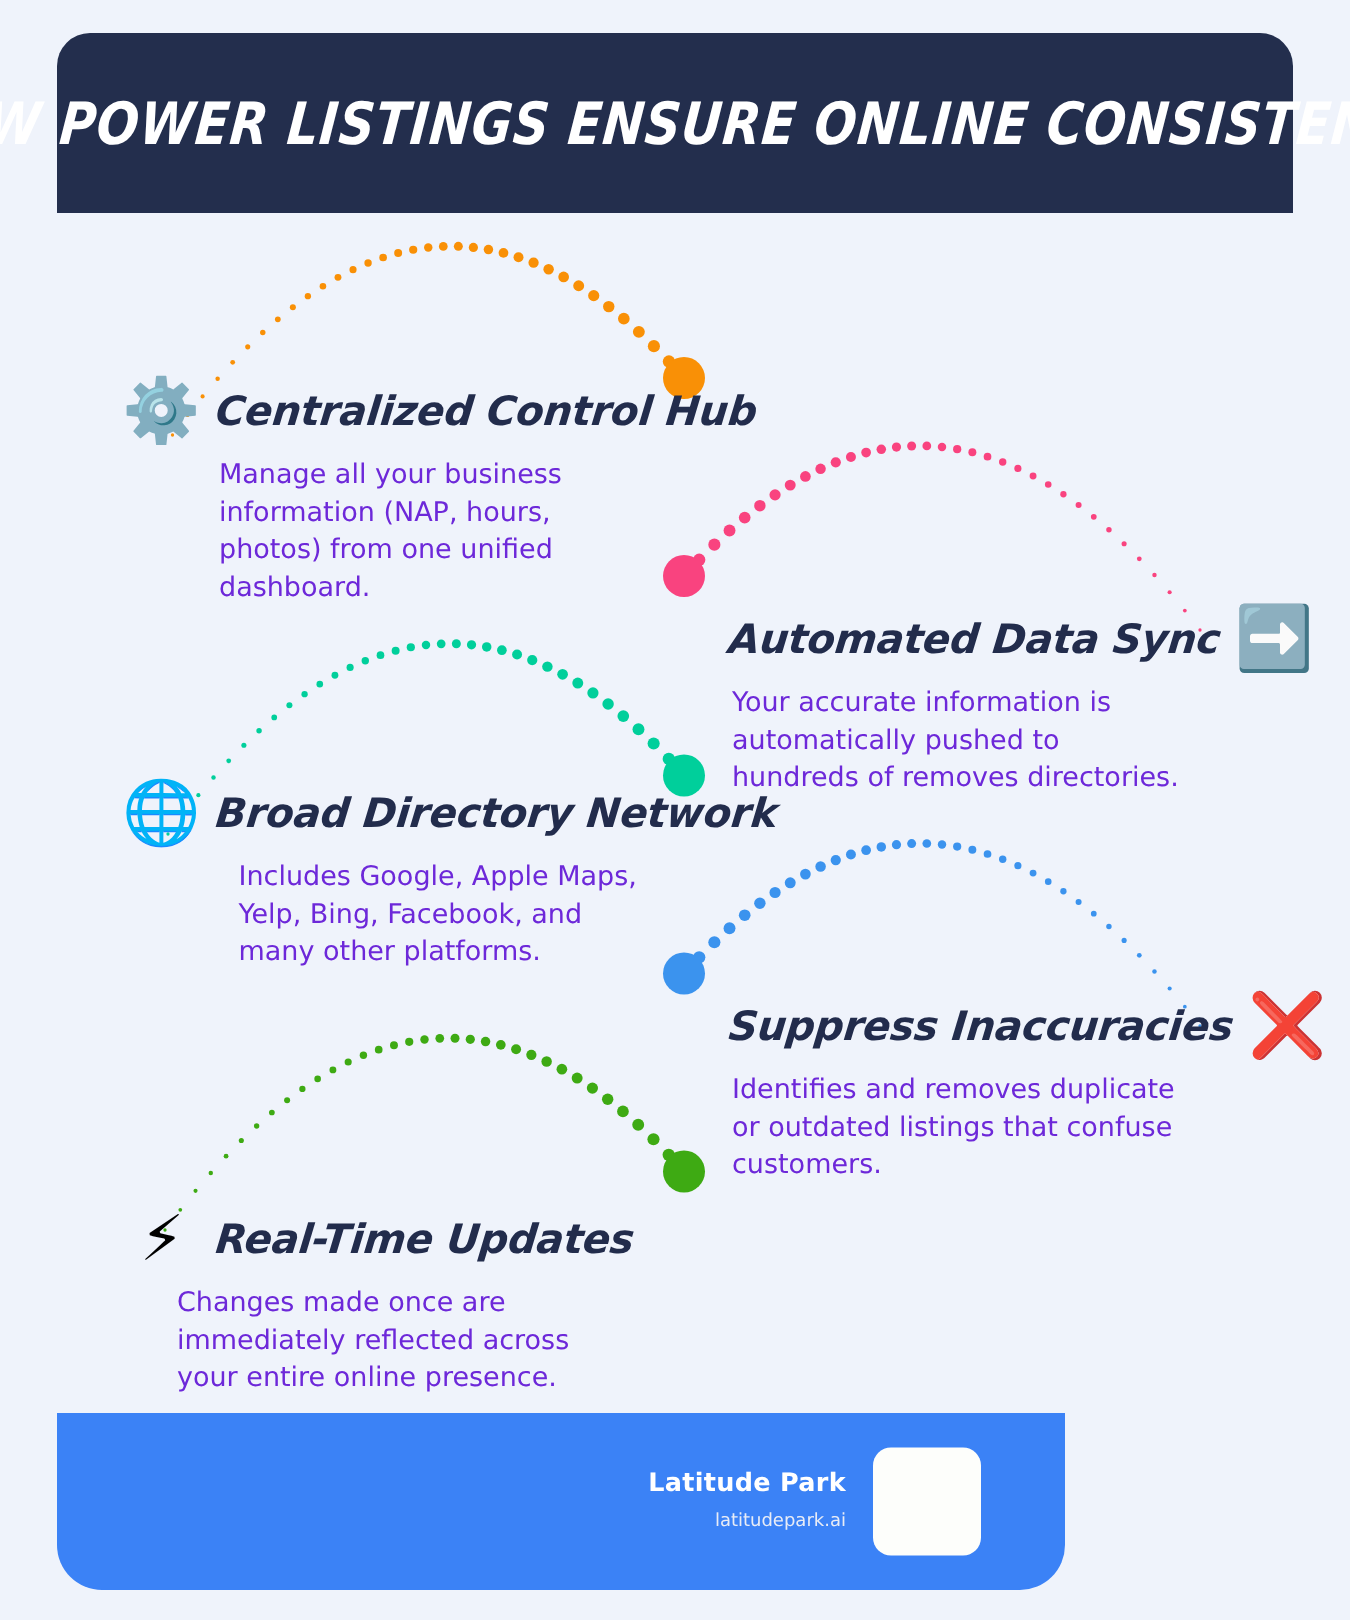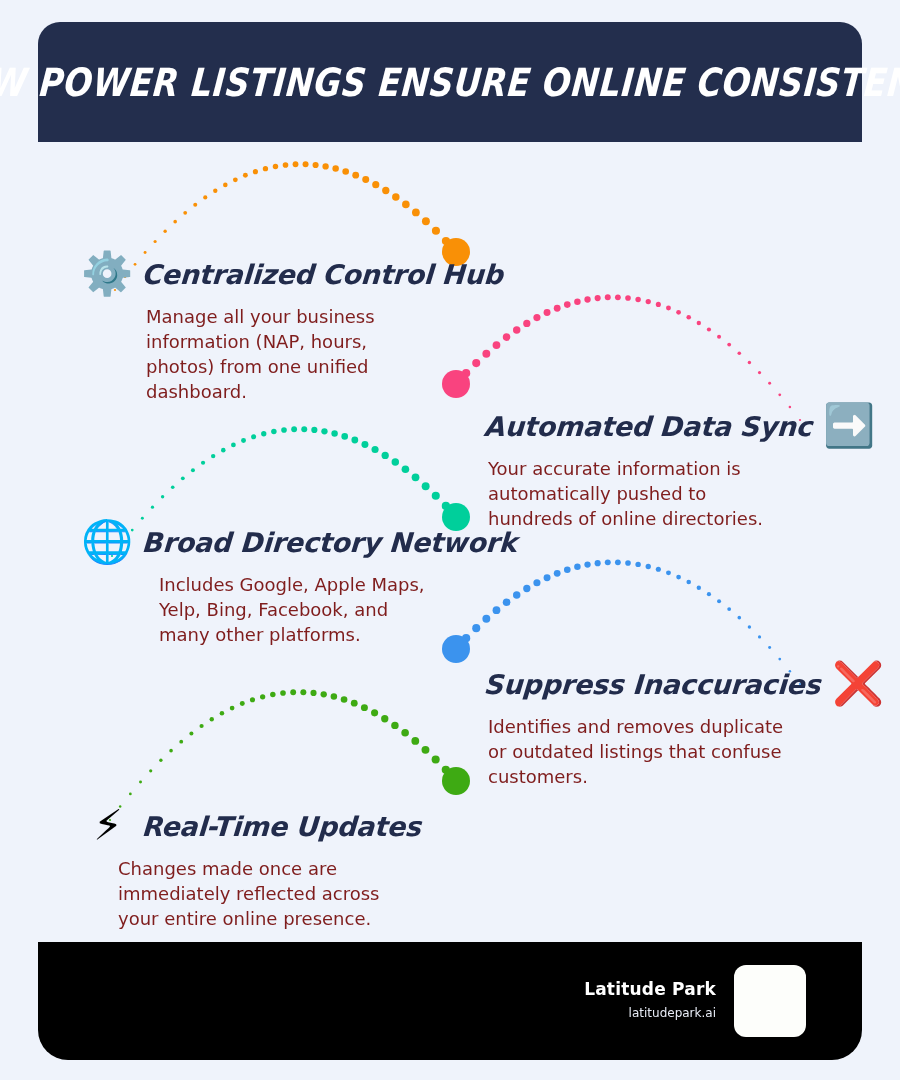--- a/index.html
+++ b/index.html
@@ -93,21 +93,21 @@
     color: #222c4c;
     white-space: nowrap;
     transform: skewX(-6deg);
     letter-spacing: -0.2px;
   }
 
   .step-body {
     font-family: "DejaVu Sans", "Liberation Sans", sans-serif;
     font-size: 18px;
     line-height: 25px;
-    color: #7f1d1d;
+    color: #6d28d9;
     margin-top: 4px;
   }
 
   
   #step-1 { left: 82px;  top: 248px; }
   #step-1 .step-body { margin-left: 64px; width: 290px; }
 
   #step-2 { left: 486px; top: 400px; }
   #step-2 .step-body { margin-left: 2px; width: 300px; }
 
@@ -118,23 +118,23 @@
   #step-4 .step-body { margin-left: 2px; width: 300px; }
 
   #step-5 { left: 82px;  top: 800px; }
   #step-5 .step-body { margin-left: 36px; width: 300px; }
 
   
   .footer-panel {
     position: absolute;
     left: 38px;
     top: 942px;
-    width: 824px;
+    width: 672px;
     height: 118px;
-    background: #000000;
+    background: #3b82f6;
     border-radius: 0 0 30px 30px;
     display: flex;
     align-items: center;
     justify-content: flex-end;
     padding-right: 56px;
     gap: 18px;
   }
 
   .footer-text {
     text-align: right;
@@ -361,21 +361,21 @@
       <span class="step-title">Centralized Control Hub</span>
     </div>
     <div class="step-body">Manage all your business information (NAP, hours, photos) from one unified dashboard.</div>
   </div>
 
   <div class="step right" id="step-2">
     <div class="step-head">
       <span class="step-title">Automated Data Sync</span>
       <span class="step-icon">➡️</span>
     </div>
-    <div class="step-body">Your accurate information is automatically pushed to hundreds of online directories.</div>
+    <div class="step-body">Your accurate information is automatically pushed to hundreds of removes directories.</div>
   </div>
 
   <div class="step left" id="step-3">
     <div class="step-head">
       <span class="step-icon">🌐</span>
       <span class="step-title">Broad Directory Network</span>
     </div>
     <div class="step-body">Includes Google, Apple Maps, Yelp, Bing, Facebook, and many other platforms.</div>
   </div>
 

